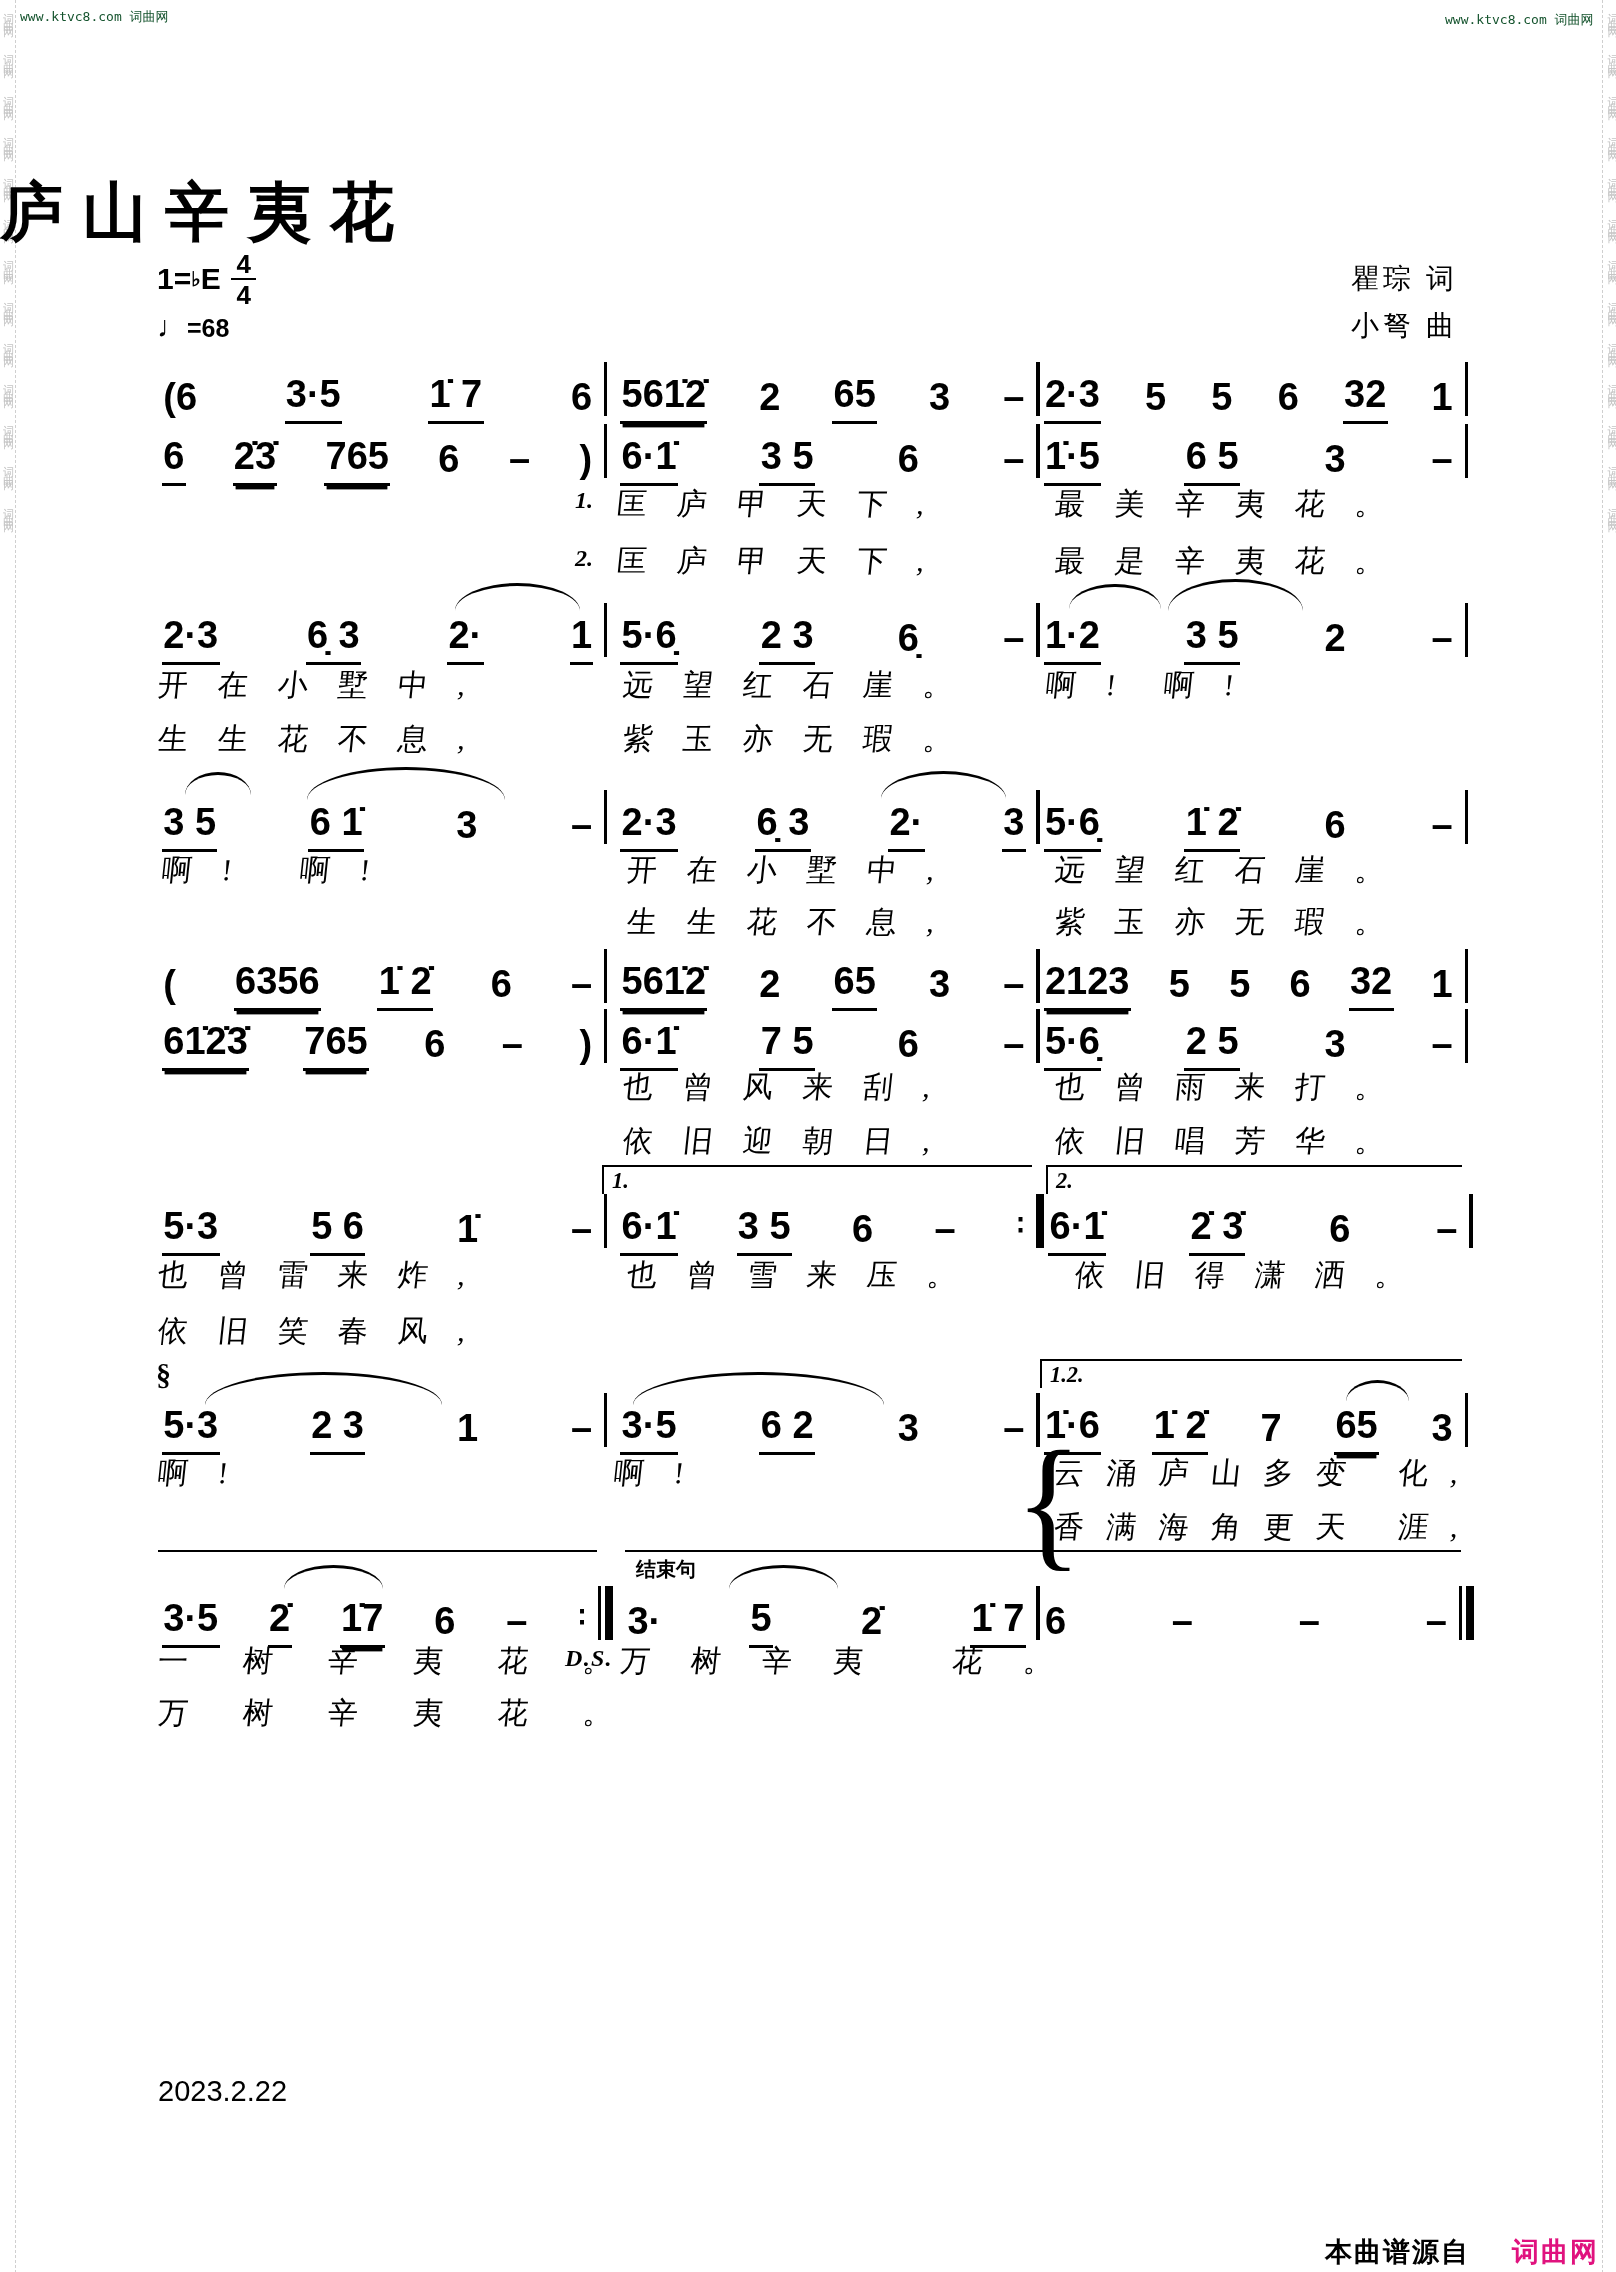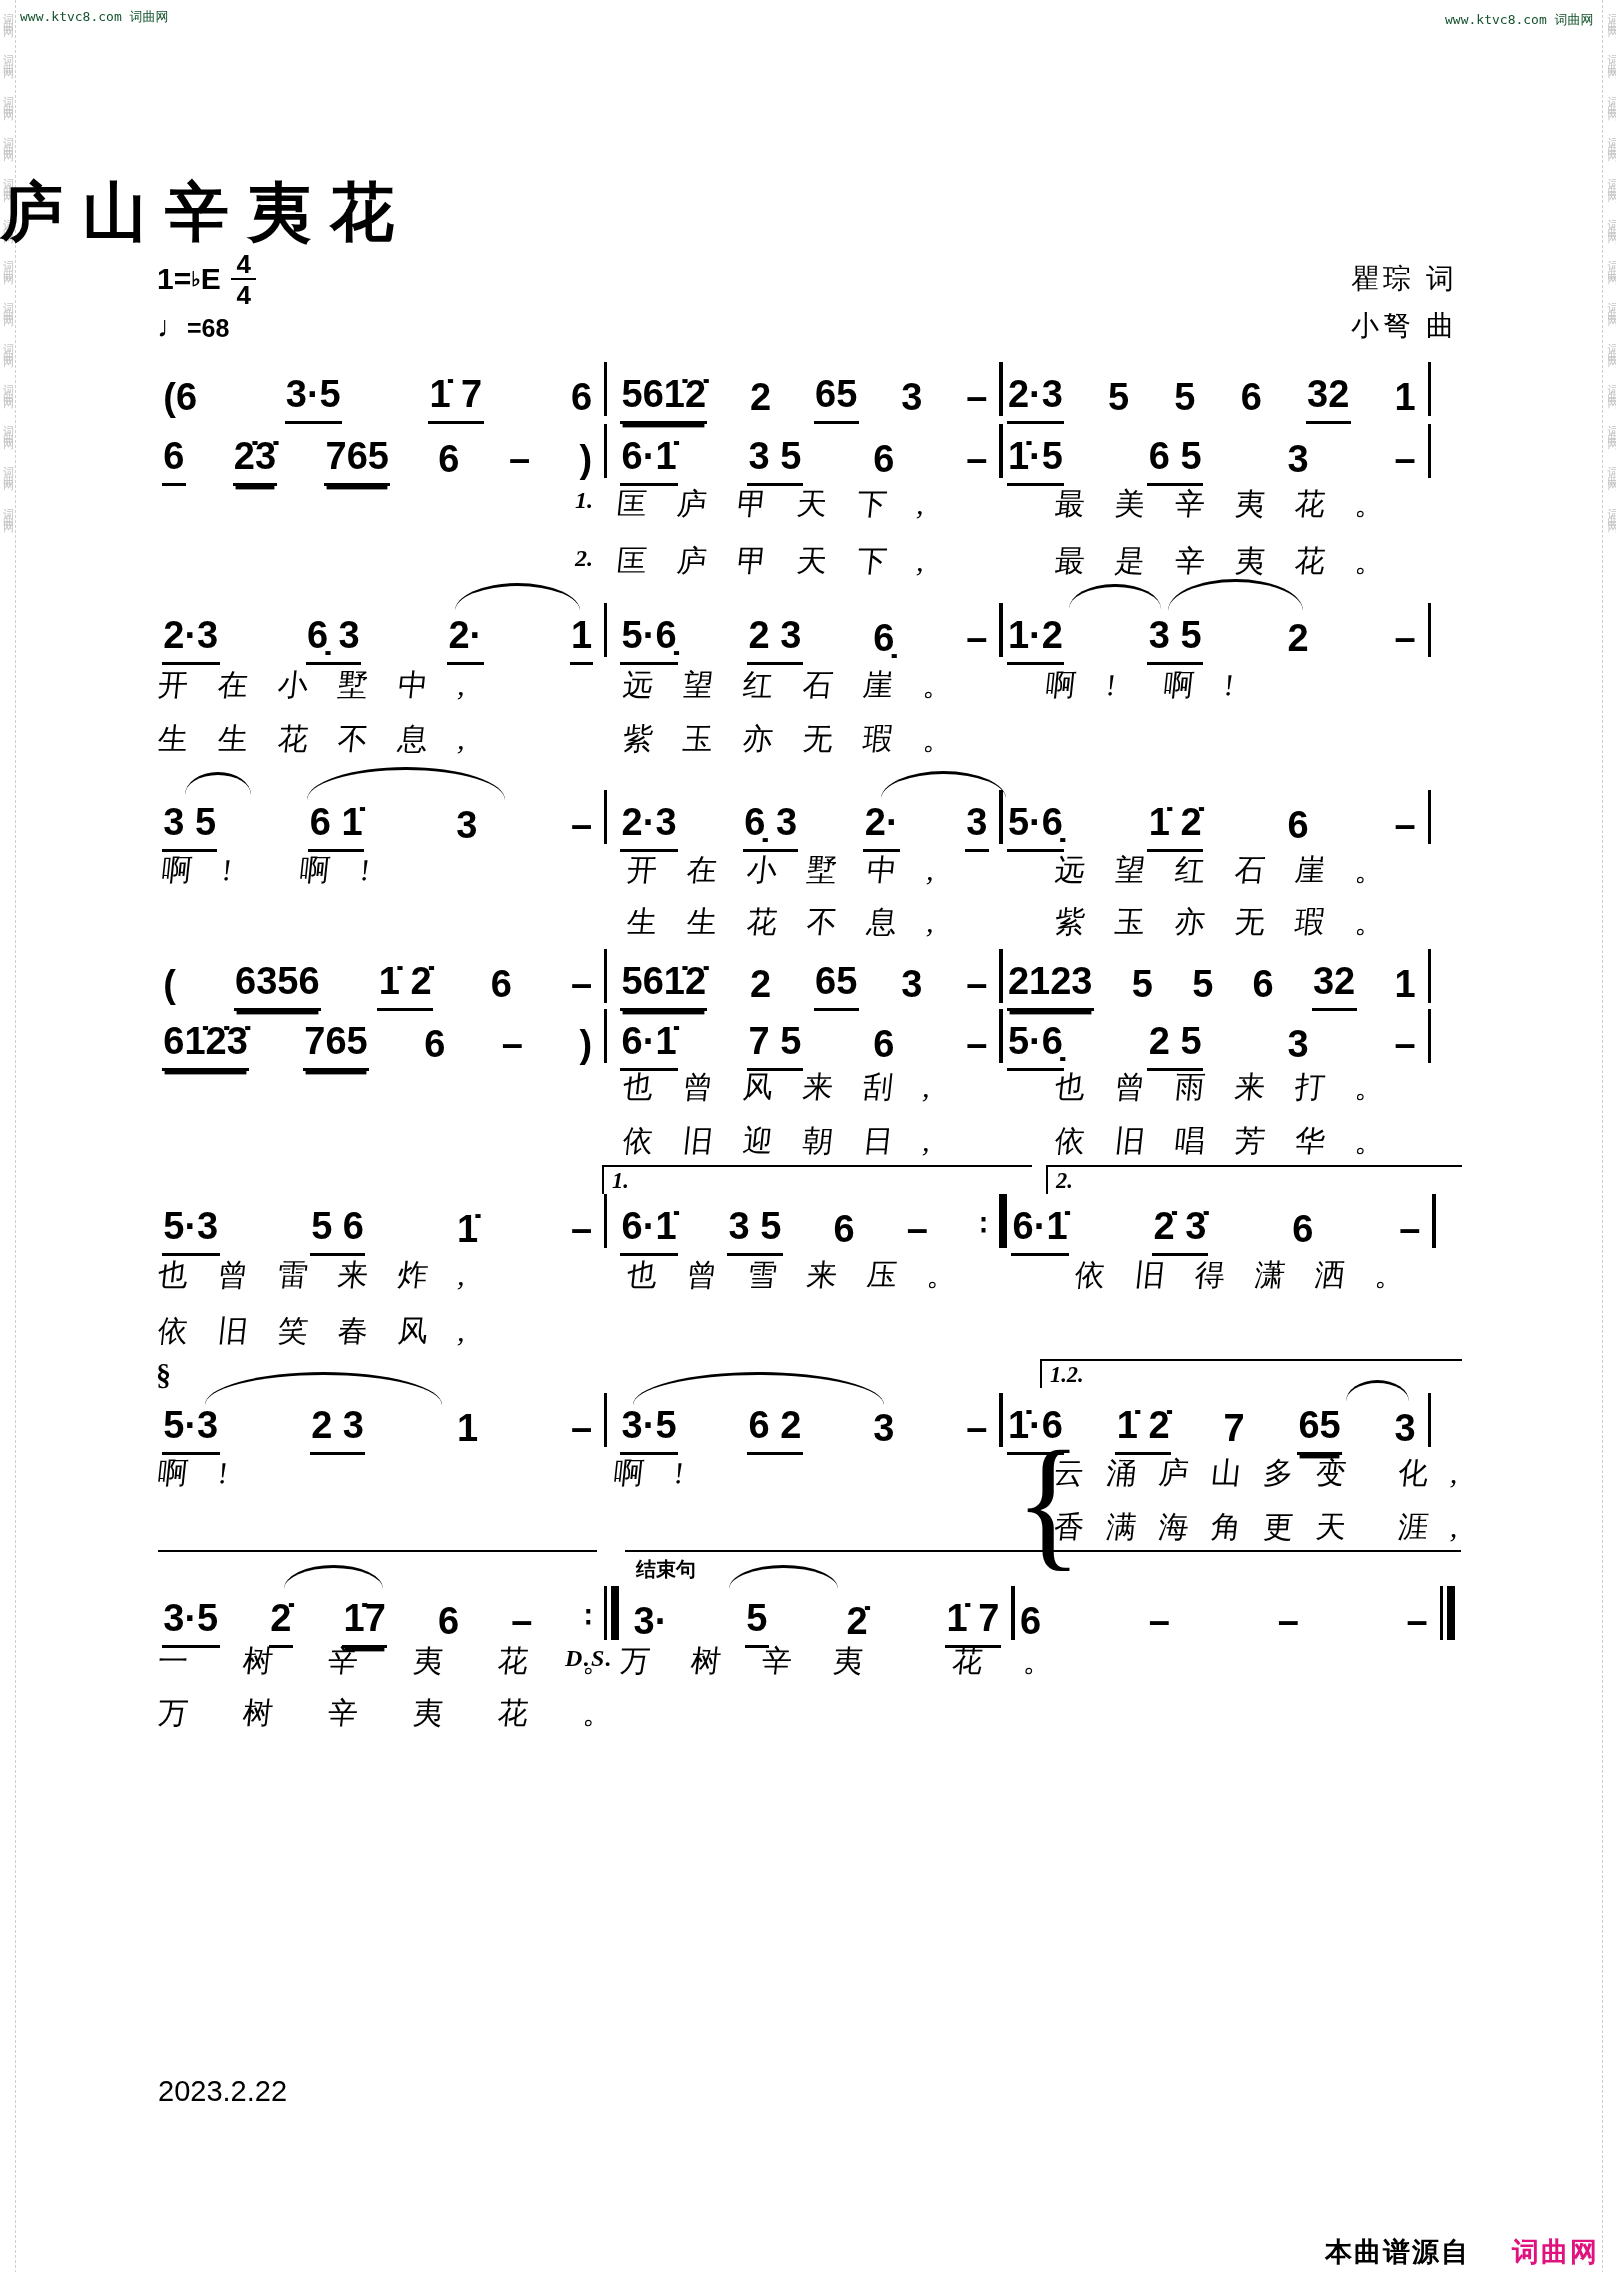--- a/index.html
+++ b/index.html
@@ -33,21 +33,21 @@
   .ts .den{padding-top:1.3px;}
   .tempo{position:absolute;left:157px;top:310px;font-size:25px;font-weight:bold;}
   .tempo .note{font-size:30px;}
   .credits{position:absolute;right:158px;top:255px;font-size:28px;letter-spacing:4px;
            line-height:47px;text-align:left;font-family:"Liberation Serif",serif;}
 
   
   .notline{position:absolute;left:158px;width:1316px;display:flex;align-items:flex-end;height:74px;}
   .measure{display:flex;justify-content:space-between;align-items:flex-end;
            box-sizing:border-box;padding:0 10.6px 0 4px;height:74px;}
-  .m1{width:446px;} .m2{width:392px;padding-left:13px;} .m3{width:425px;}
+  .m1{width:446px;} .m2{width:429px;padding-left:13px;} .m3{width:425px;}
   .tk{display:inline-block;font-size:38px;font-weight:bold;line-height:1;
       padding:17px 1.3px 8px;white-space:pre;}
   .tk.u1{border-bottom:3.3px solid #000;}
   .tk.u2{border-bottom:3.3px solid #000;box-shadow:0 6px 0 -2.6px #000;}
   .tk.rep{font-size:29px;padding-bottom:16px;}
   .bar{width:3.3px;height:54px;background:#000;margin-bottom:8px;flex:none;}
   .bar.thick{width:8px;}
   .bar.gap{margin-left:4px;}
 
   

